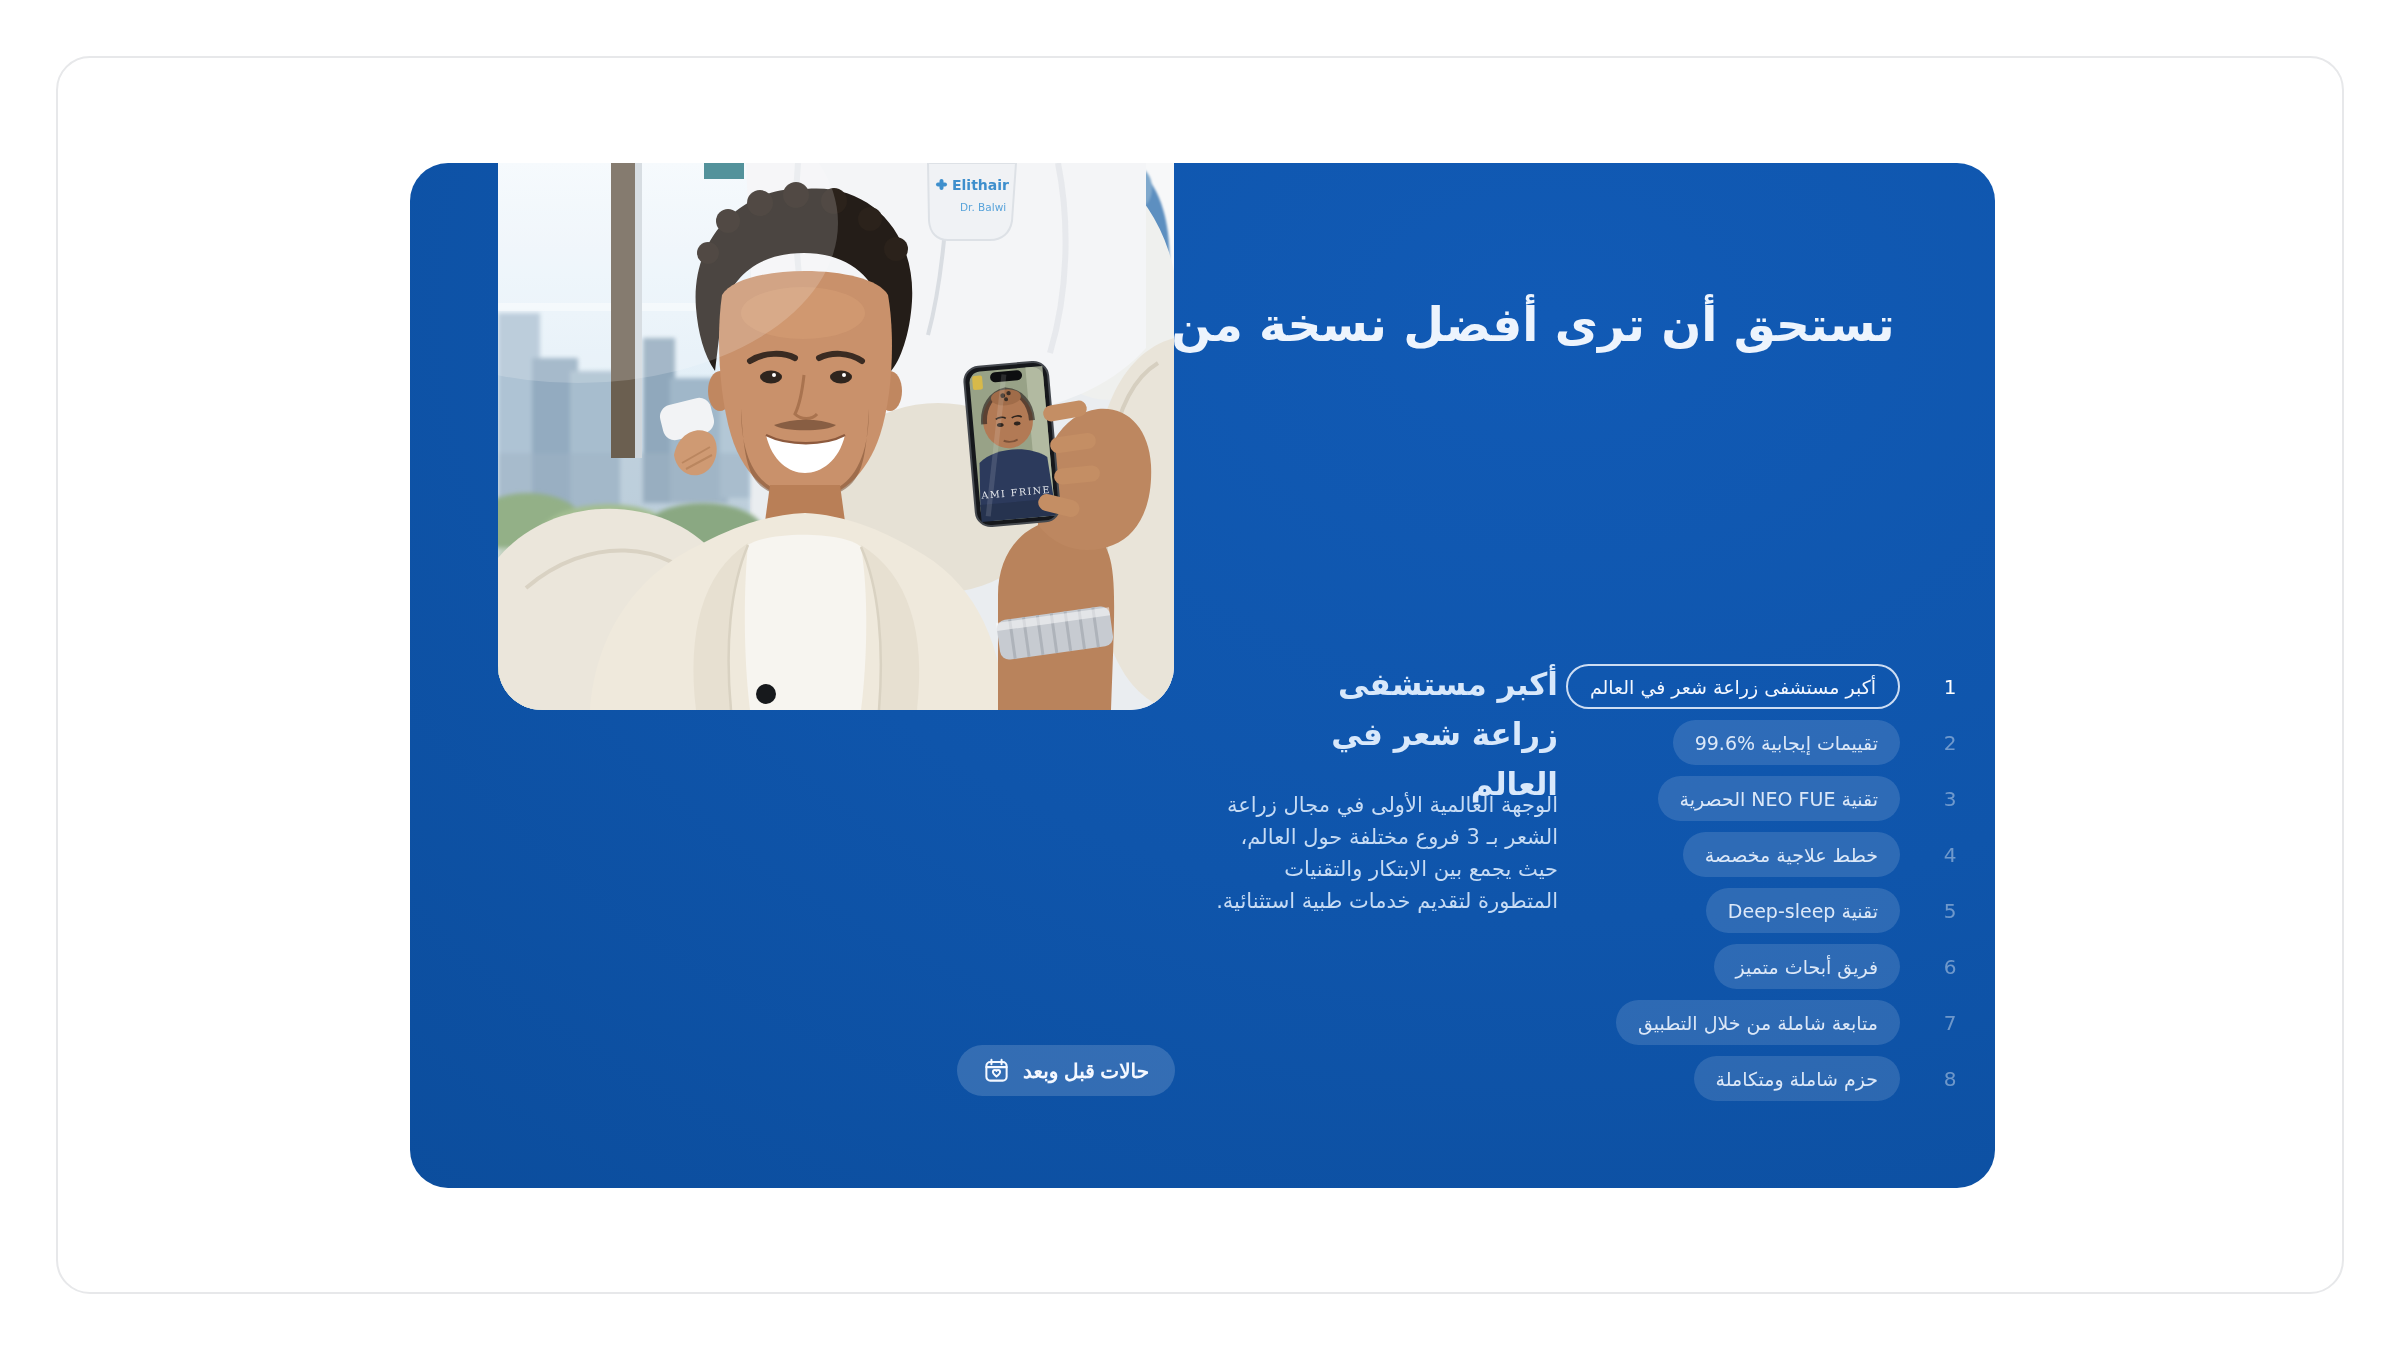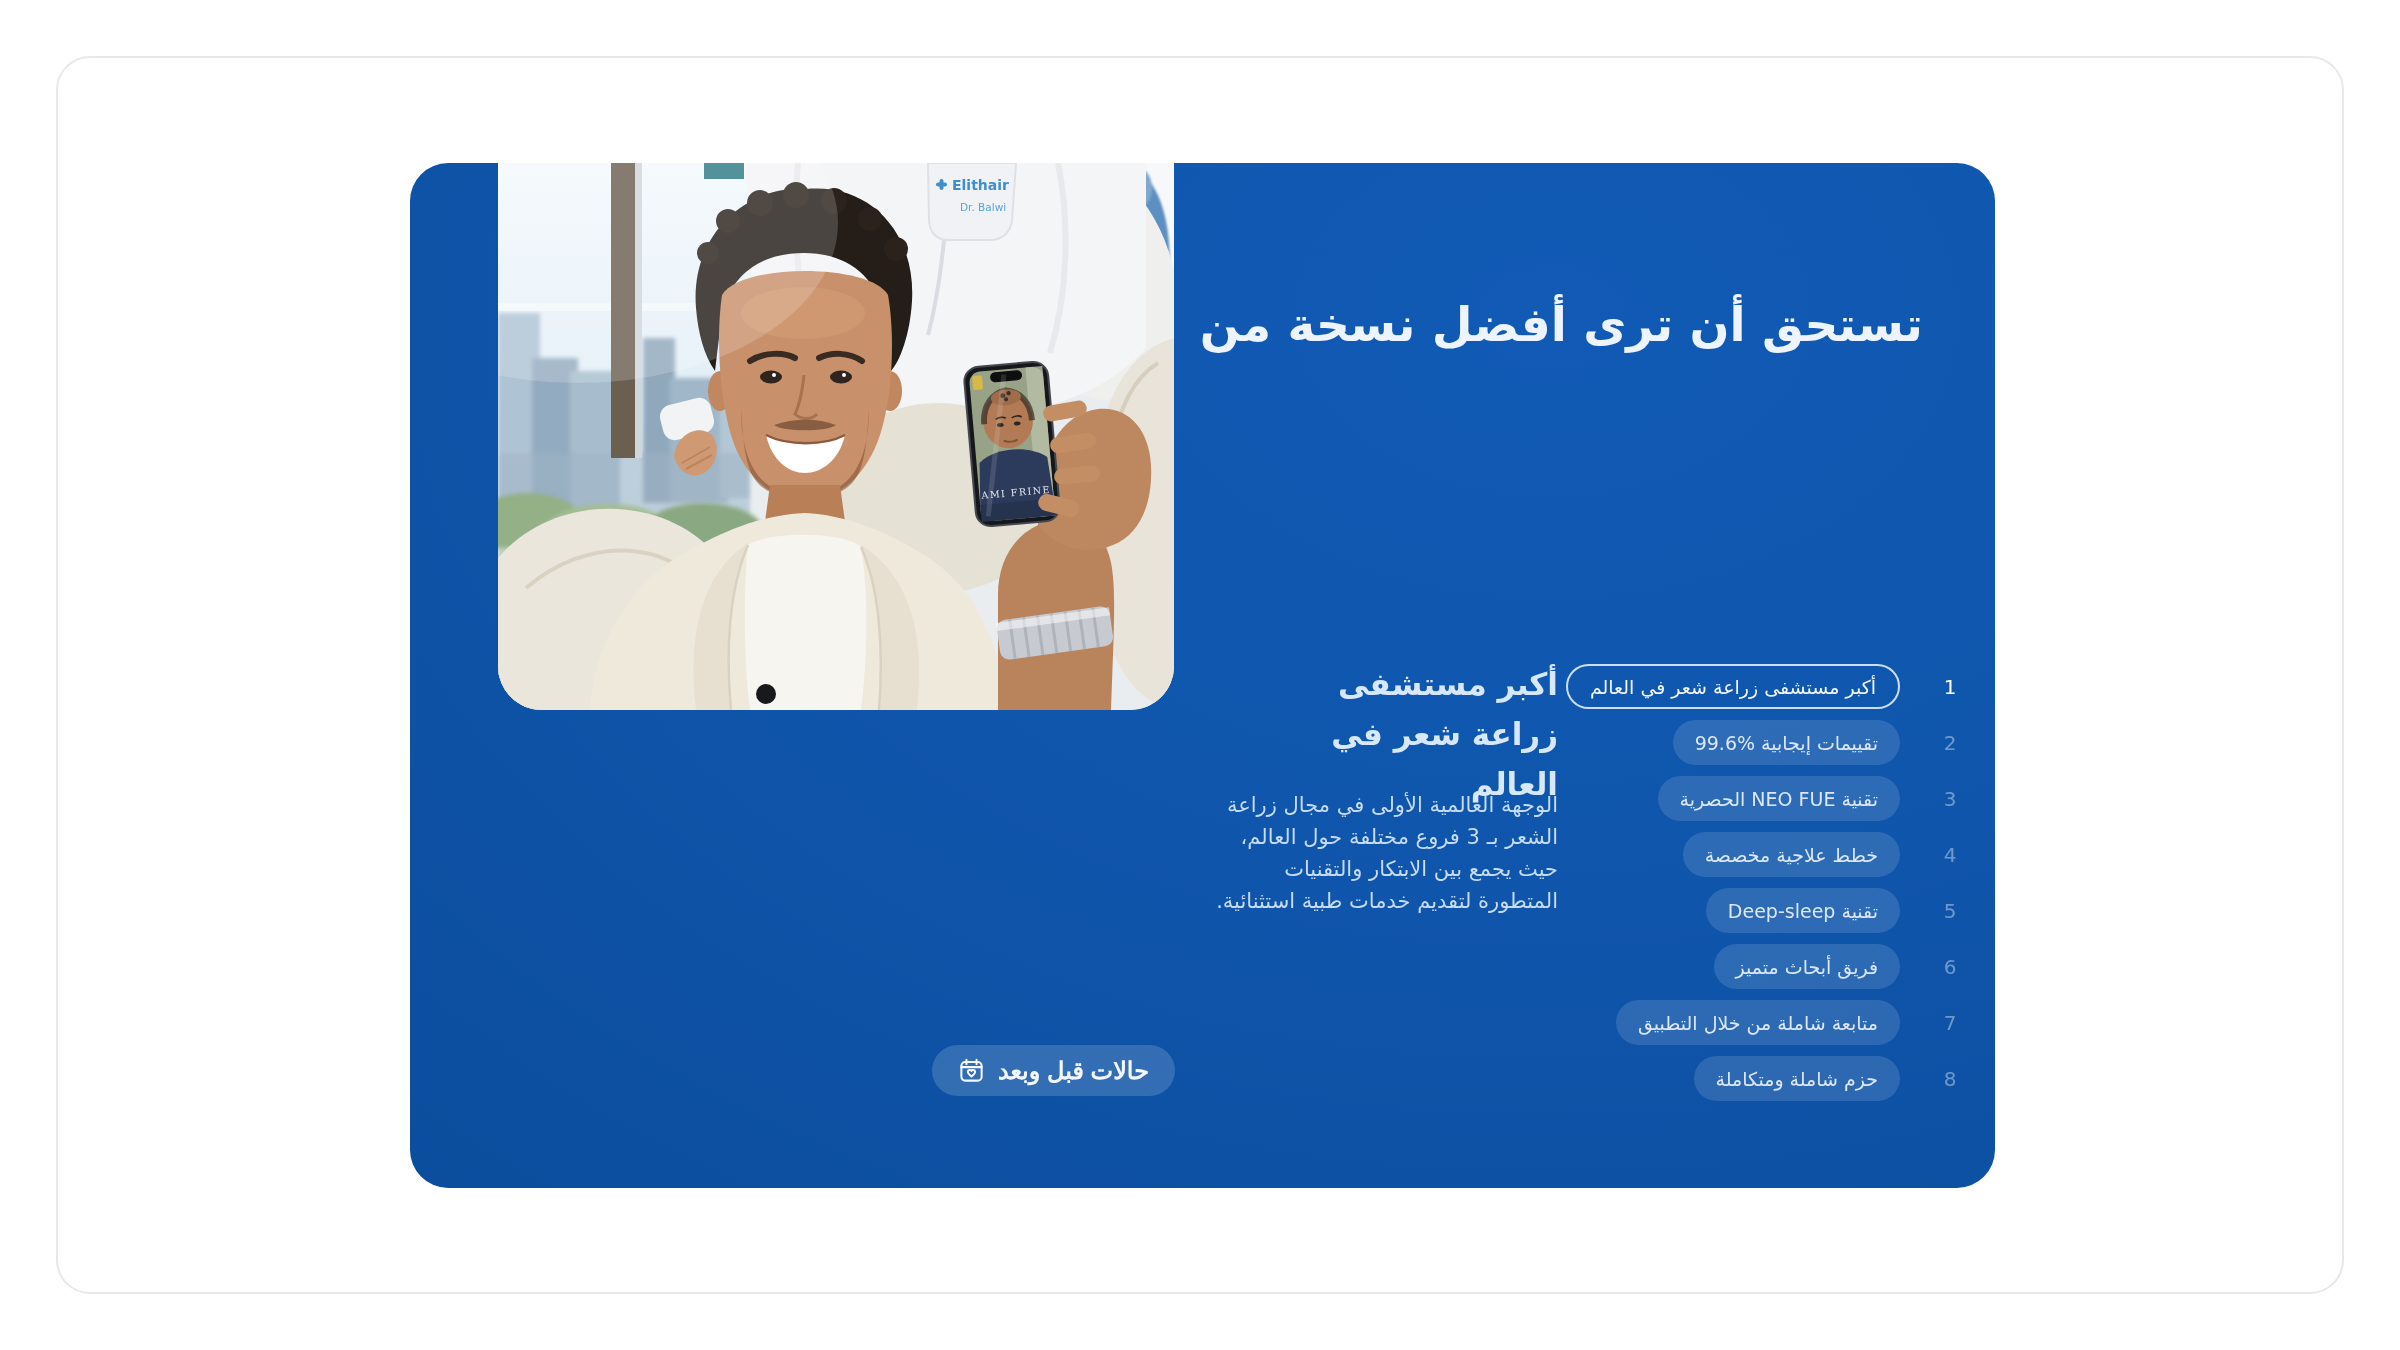--- a/index.html
+++ b/index.html
@@ -12,33 +12,33 @@
 
   .card { position:absolute; left:410px; top:163px; width:1585px; height:1025px;
           border-radius:38px; direction:rtl;
           background: radial-gradient(130% 140% at 72% 15%, #115ab5 0%, #0f55ab 42%, #0a4a97 100%);
           color:#fff; }
 
   .photo { position:absolute; left:88px; top:0; width:676px; height:547px;
            border-radius:0 0 44px 44px; overflow:hidden; background:#e9ecef; direction:ltr;text-decoration:underline; }
   .photo svg { display:block; }
 
-  .headline { position:absolute; top:126px; right:72px; width:780px; text-align:right;
+  .headline { position:absolute; top:126px; right:72px; width:780px; text-align:center;
               font-size:47px; line-height:72px; font-weight:700; color:#edf4fd; }
 
   .about-title { position:absolute; top:496px; right:437px; width:295px; text-align:right;
                  font-size:31px; line-height:50px; font-weight:700; color:#d8e8fb; }
 
   .para { font-size:21px; line-height:32px; color:#c6dbf4; text-align:right; font-weight:400; }
   .about-body { position:absolute; top:626px; right:437px; width:342px; }
   .exp-body   { position:absolute; top:646px; right:810px; width:330px; }
 
   .cta { position:absolute; top:882px; right:820px; height:51px; border-radius:26px;
          background:rgba(255,255,255,0.16); display:flex; align-items:center; gap:13px;
-         padding:0 26px; font-size:24px; font-weight:700; color:#f4f8ff; cursor:pointer;
+         padding:0 26px; font-size:20px; font-weight:700; color:#f4f8ff; cursor:pointer;
          border:none; }
   .cta svg { display:block; }
 
   .features { position:absolute; top:501px; right:33px; display:flex; flex-direction:column;
               gap:11px; direction:rtl; align-items:flex-start; }
   .feature-row { display:flex; direction:rtl; align-items:center; column-gap:38px; height:45px; }
   .feature-num { width:24px; text-align:center; font-size:20px; color:rgba(255,255,255,0.40); }
   .feature-pill { height:45px; display:flex; align-items:center; padding:0 22px;
                   border-radius:23px; background:rgba(255,255,255,0.13); font-size:19px;
                   color:#dce8f8; white-space:nowrap; cursor:pointer; }

